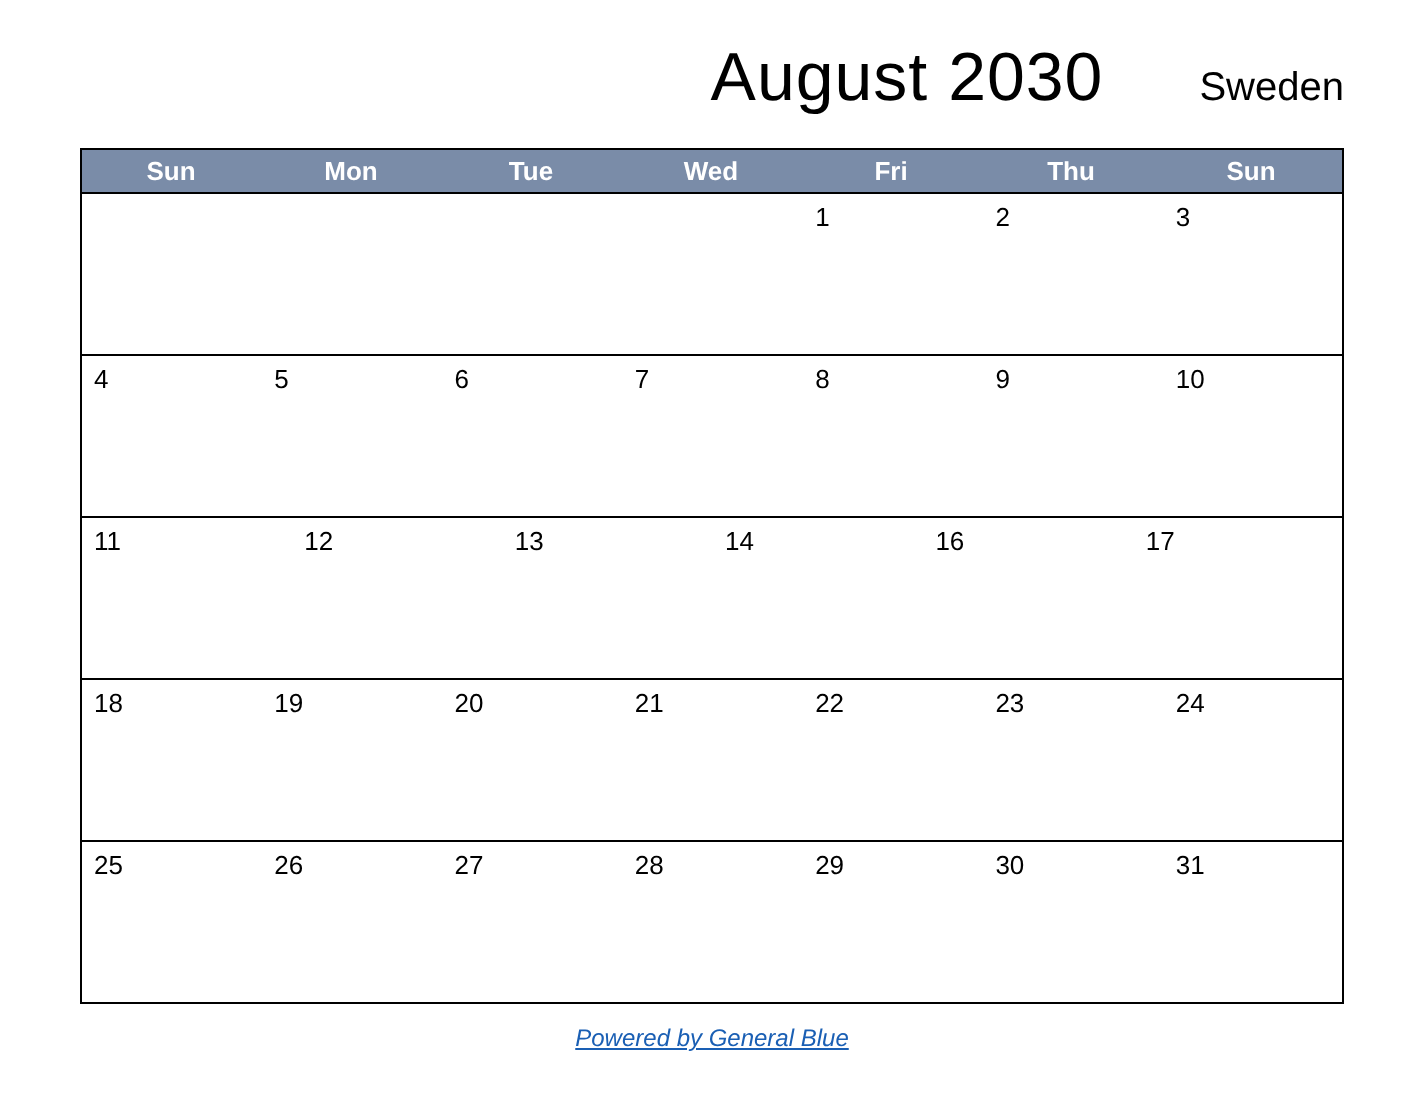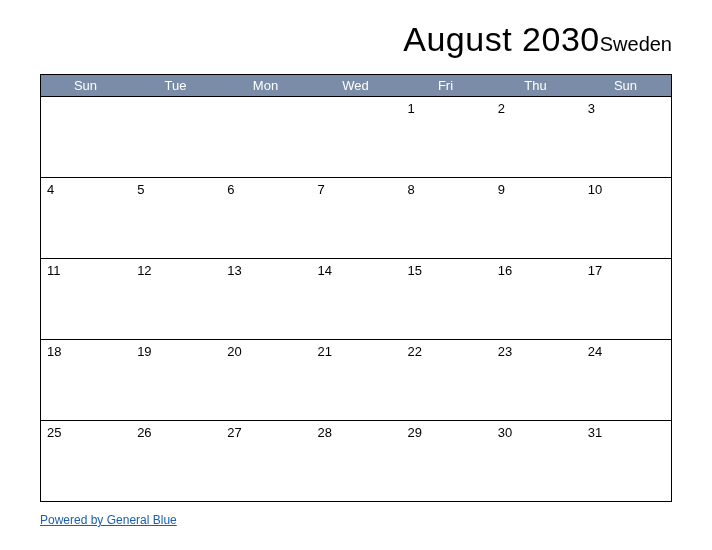--- a/index.html
+++ b/index.html
@@ -22,35 +22,36 @@
     }
     .title {
       font-size: 34px;
       font-weight: normal;
       color: #000;
       letter-spacing: 0.5px;
     }
     .country {
       font-size: 20px;
       color: #000;
+      margin-left: 48px;
     }
     .calendar {
       border: 1px solid #000;
       border-collapse: collapse;
       width: 100%;
     }
     .dayheader-row {
       display: flex;
       background: #7a8ca8;
     }
     .dayheader {
       flex: 1;
       color: #fff;
       font-size: 13px;
-      font-weight: normal;
+      font-weight: bold;
       text-align: center;
       padding: 3px 0;
       border-right: 1px solid #7a8ca8;
     }
     .week-row {
       display: flex;
       border-top: 1px solid #000;
     }
     .week-row:first-of-type {
       border-top: none;
@@ -60,42 +61,43 @@
       height: 80px;
       padding: 4px 6px;
       font-size: 13px;
       color: #000;
       border-right: 1px solid rgba(0,0,0,0);
     }
     .day-cell:last-child {
       border-right: none;
     }
     .footer {
-      text-align: left;
+      text-align: center;
       margin-top: 8px;
+      font-style: italic;
     }
     .footer a {
       color: #1a5fb4;
       font-size: 12px;
       text-decoration: underline;
     }
   </style>
 </head>
 <body>
 
 <div class="header">
   <div class="title">August 2030</div>
   <div class="country">Sweden</div>
 </div>
 
 <div class="calendar">
   <div class="dayheader-row">
     <div class="dayheader">Sun</div>
+    <div class="dayheader">Mon</div>
     <div class="dayheader">Tue</div>
-    <div class="dayheader">Mon</div>
     <div class="dayheader">Wed</div>
     <div class="dayheader">Fri</div>
     <div class="dayheader">Thu</div>
     <div class="dayheader">Sun</div>
   </div>
 
   <div class="week-row">
     <div class="day-cell"></div>
     <div class="day-cell"></div>
     <div class="day-cell"></div>
@@ -113,21 +115,20 @@
     <div class="day-cell">8</div>
     <div class="day-cell">9</div>
     <div class="day-cell">10</div>
   </div>
 
   <div class="week-row">
     <div class="day-cell">11</div>
     <div class="day-cell">12</div>
     <div class="day-cell">13</div>
     <div class="day-cell">14</div>
-    <div class="day-cell">15</div>
     <div class="day-cell">16</div>
     <div class="day-cell">17</div>
   </div>
 
   <div class="week-row">
     <div class="day-cell">18</div>
     <div class="day-cell">19</div>
     <div class="day-cell">20</div>
     <div class="day-cell">21</div>
     <div class="day-cell">22</div>

